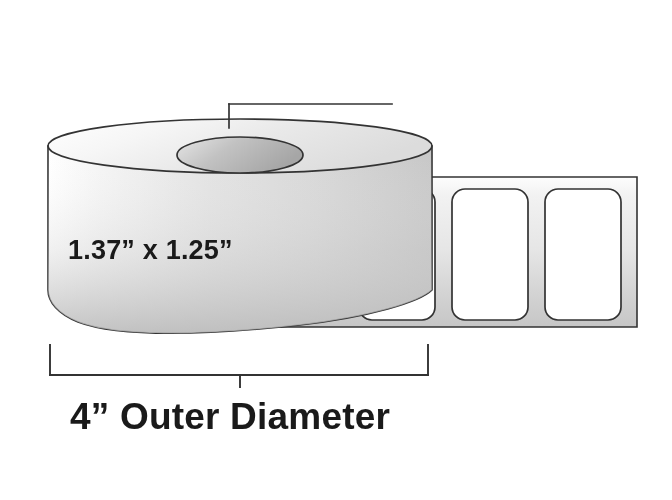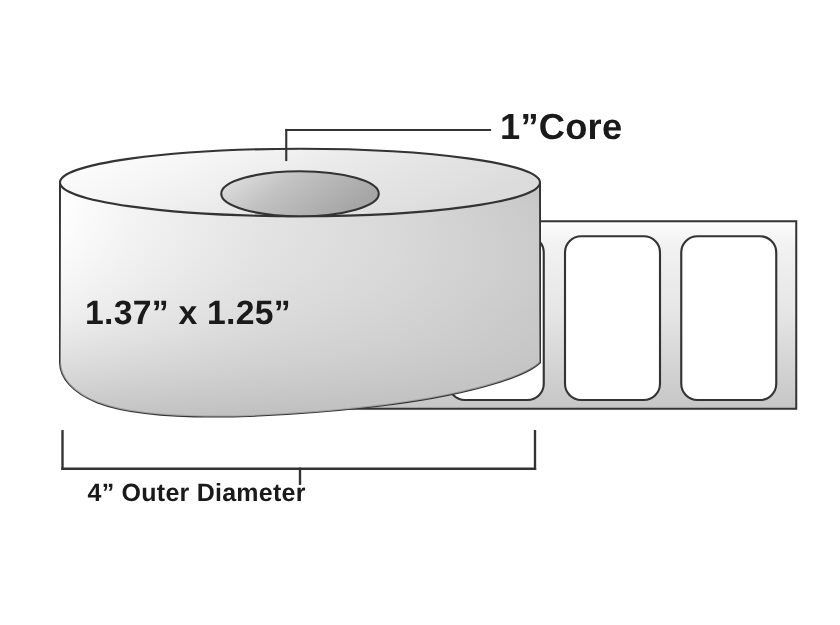--- a/index.html
+++ b/index.html
@@ -40,22 +40,22 @@
     top: 86px;
     font-size: 29px;
   }
   #label-size-text {
     left: 68px;
     top: 235px;
     font-size: 27px;
   }
   #outer-diameter-label {
     left: 70px;
-    top: 384px;
-    font-size: 20px;
+    top: 396px;
+    font-size: 37px;
   }
 </style>
 </head>
 <body>
 
 <div id="diagram-root">
 
   <svg class="svg-layer" viewBox="0 0 672 500">
     <defs>
 
@@ -134,19 +134,18 @@
     </g>
 
     <g stroke="#333333" stroke-width="1.9" fill="none" stroke-linecap="square">
       <line x1="50" y1="345" x2="50" y2="375"></line>
       <line x1="50" y1="375" x2="428" y2="375"></line>
       <line x1="428" y1="345" x2="428" y2="375"></line>
       <line x1="240" y1="375" x2="240" y2="387"></line>
     </g>
   </svg>
 
-  <div class="anno" id="core-label">1”Core</div>
 
   <div class="anno" id="label-size-text">1.37” x 1.25”</div>
 
   <div class="anno" id="outer-diameter-label">4” Outer Diameter</div>
 
 </div>
 
 </body></html>

